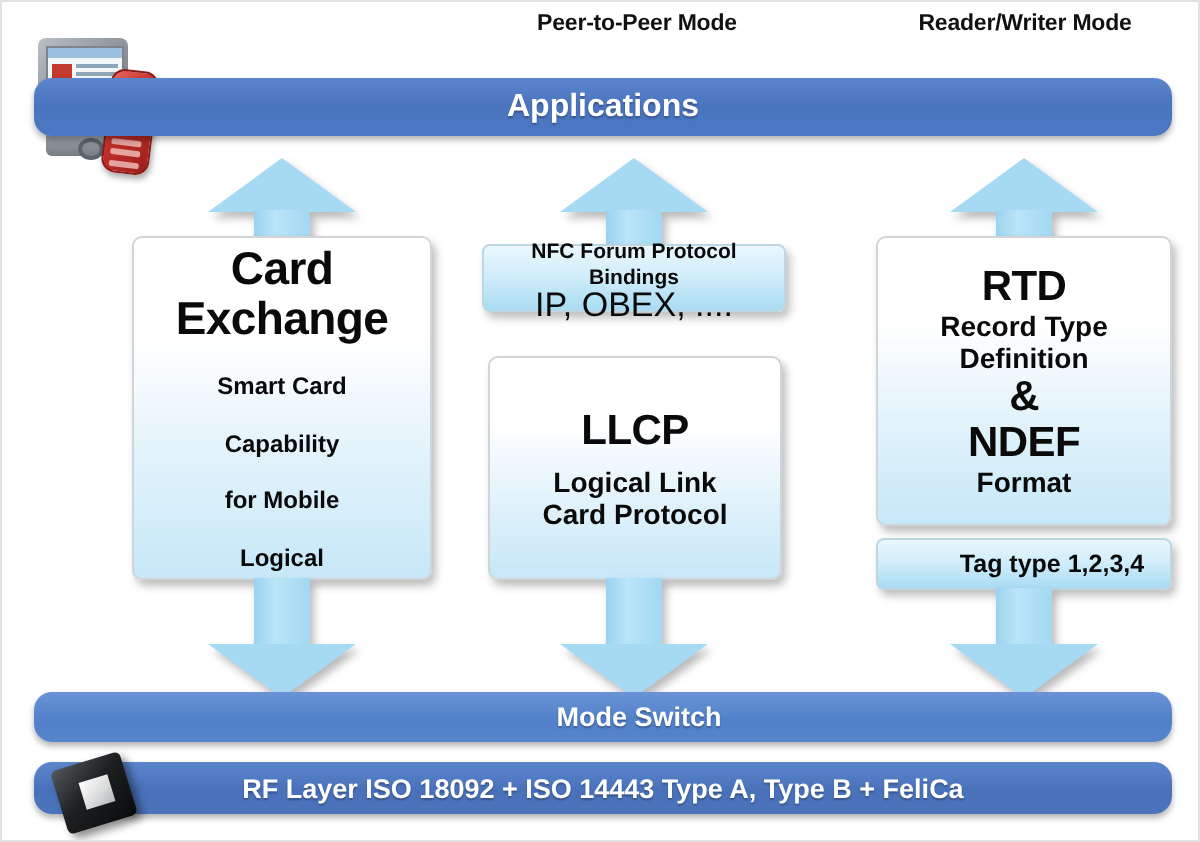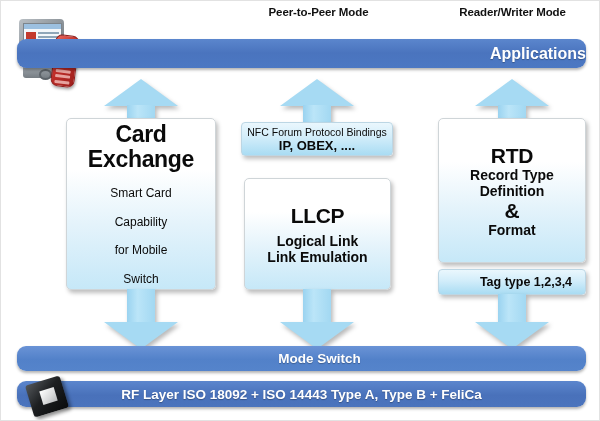--- a/index.html
+++ b/index.html
@@ -41,21 +41,20 @@
     justify-content:center;
     color:#ffffff;
     font-weight:bold;
     text-shadow:0 1px 1px rgba(0,0,0,.28);
     box-shadow:0 2px 3px rgba(0,0,0,.30);
   }
   #bar-applications{
     top:38px;height:29px;
     background:linear-gradient(180deg,#5b86cd 0%,#4a74be 48%,#4c78c3 100%);
     font-size:16px;
-    justify-content:flex-end;
   }
   #bar-mode-switch{
     top:345px;height:25px;
     background:linear-gradient(180deg,#6a93d6 0%,#5281c9 55%,#5584cb 100%);
     font-size:13.5px;
     padding-left:36px;
   }
   #bar-rf-layer{
     top:380px;height:26px;
     background:linear-gradient(180deg,#5b86cd 0%,#4971ba 55%,#4b74bd 100%);
@@ -100,40 +99,40 @@
     color:#0a0a0a;
     display:flex;
     flex-direction:column;
     align-items:center;
     justify-content:center;
     padding:4px 6px;
   }
   .box .t-xl{ font-size:23px; font-weight:bold; line-height:25px; letter-spacing:-0.3px;}
   .box .t-lg{ font-size:21px; font-weight:bold; line-height:23px; letter-spacing:-0.3px;}
   .box .t-md{ font-size:14px; font-weight:bold; line-height:16px; }
-  .box .t-sm{ font-size:12px; font-weight:normal; line-height:14.5px;margin-top:14px; }
+  .box .t-sm{ font-size:12px; font-weight:bold; line-height:14.5px;margin-top:14px; }
   .spacer-6{ height:6px; }
 
   
   .chipbox{
     position:absolute;
     box-sizing:border-box;
     border:1px solid #bcd6e4;
     border-radius:4px;
     background:linear-gradient(180deg,#eaf7fd 0%,#d2edfa 45%,#a9dcf3 100%);
     box-shadow:2px 3px 4px rgba(0,0,0,.25);
     text-align:center;
     color:#0a0a0a;
     display:flex;
     flex-direction:column;
     align-items:center;
     justify-content:center;
   }
-  .chipbox .c-reg{ font-size:10.5px; font-weight:normal; line-height:13px; }
-  .chipbox .c-bold{ font-size:13px; font-weight:bold; line-height:13px; }
+  .chipbox .c-reg{ font-size:10.5px; font-weight:bold; line-height:13px; }
+  .chipbox .c-bold{ font-size:17px; font-weight:normal; line-height:13px; }
   .chipbox .c-tag{ font-size:12.5px; font-weight:bold; line-height:14px; }
 
   
   #device-icon{ position:absolute; left:14px; top:12px; width:72px; height:78px; }
   .mon-body{
     position:absolute;left:4px;top:6px;width:45px;height:41px;
     background:linear-gradient(135deg,#b9bfc4 0%,#8c9399 55%,#6e757b 100%);
     border-radius:4px;
   }
   .mon-screen{
@@ -240,40 +239,41 @@
       <div class="shaft"></div>
   </div>
 
   <div class="box" style="left:65px;top:117px;width:150px;height:172px;">
     <div class="t-xl">Card</div>
     <div class="t-xl">Exchange</div>
     <div class="spacer-6"></div>
     <div class="t-sm">Smart Card</div>
     <div class="t-sm">Capability</div>
     <div class="t-sm">for Mobile</div>
-    <div class="t-sm">Switch</div>
+    <div class="t-sm">Logical</div>
   </div>
 
   <div class="chipbox" style="left:240px;top:121px;width:152px;height:34px;">
     <div class="c-reg">NFC Forum Protocol Bindings</div>
     <div class="c-bold">IP, OBEX, ....</div>
   </div>
 
   <div class="box" style="left:243px;top:177px;width:147px;height:112px;">
     <div class="t-lg">LLCP</div>
     <div class="spacer-6"></div>
     <div class="t-md">Logical Link</div>
-    <div class="t-md">Link Emulation</div>
+    <div class="t-md">Card Protocol</div>
   </div>
 
   <div class="box" style="left:437px;top:117px;width:148px;height:145px;">
     <div class="t-lg">RTD</div>
     <div class="t-md">Record Type</div>
     <div class="t-md">Definition</div>
     <div class="t-lg">&amp;</div>
+    <div class="t-lg">NDEF</div>
     <div class="t-md">Format</div>
   </div>
 
   <div class="chipbox" style="left:437px;top:268px;width:148px;height:26px;padding-left:28px;">
     <div class="c-tag">Tag type 1,2,3,4</div>
   </div>
 
   <div class="arrow down" style="left:103px;top:288px;height:60px;">
     <div class="shaft"></div>
       <div class="head"></div>

